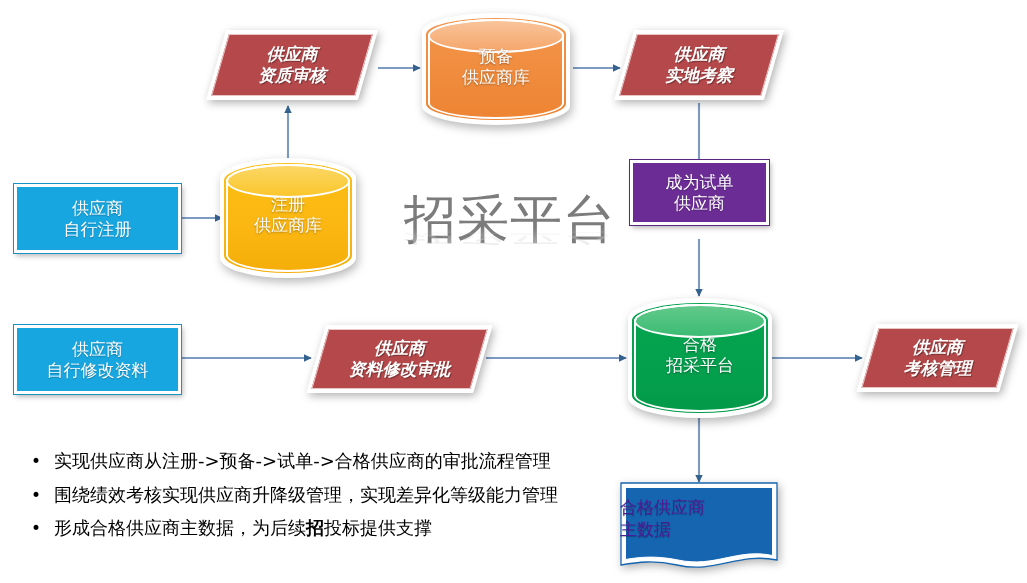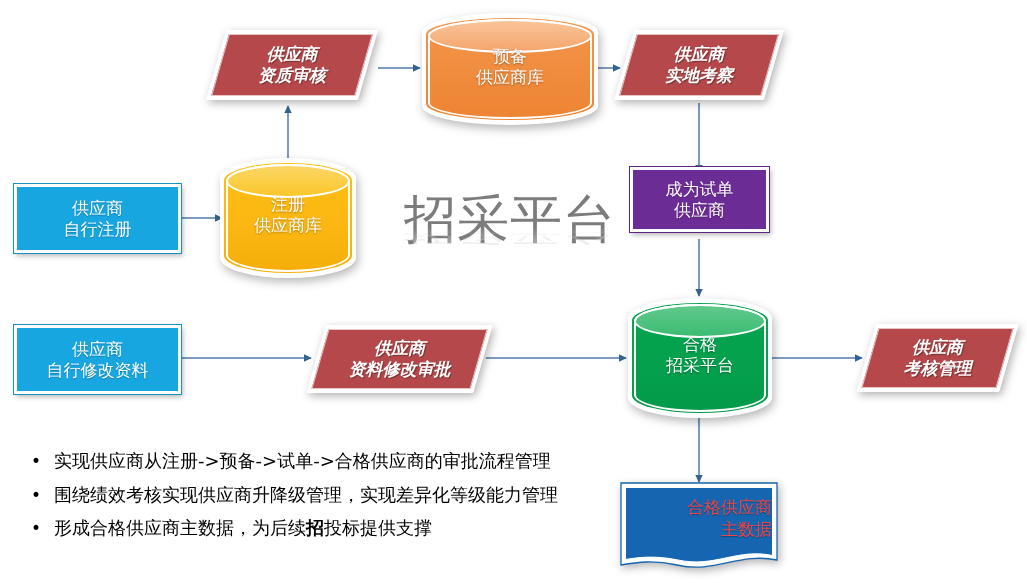--- a/index.html
+++ b/index.html
@@ -141,22 +141,22 @@
   
   .banner {
     position: absolute;
     z-index: 5;
     filter: drop-shadow(2px 3px 4px rgba(0,0,0,.30));
   }
   .banner svg { display: block; overflow: visible; }
   .banner .banner-label {
     position: absolute;
     left: 0; right: 6px; top: 14px;
-    text-align: right;
-    color: #ef4444;
+    text-align: left;
+    color: #4c1d95;
     font-size: 17px;
     font-weight: 500;
     line-height: 1.3;
     white-space: pre-line;
     text-shadow: 0 1px 1px rgba(0,0,0,.3);
     z-index: 2;
   }
 
   
   .connectors {
@@ -259,21 +259,21 @@
     </g>
   </svg>
 
   <div class="para-wrap" style="left:216px; top:30px; width:152px; height:70px;">
     <div class="para-outer"></div>
     <div class="para-inner"></div>
     <div class="para-label">供应商
 资质审核</div>
   </div>
 
-  <div class="cyl orange" style="left:422px; top:13px; width:176px; height:112px;">
+  <div class="cyl orange" style="left:422px; top:13px; width:148px; height:112px;">
     <div class="shell"></div>
     <div class="body"></div>
     <div class="top"></div>
     <div class="cap-line"></div>
     <div class="cyl-label">预备
 供应商库</div>
   </div>
 
   <div class="para-wrap" style="left:624px; top:30px; width:150px; height:70px;">
     <div class="para-outer"></div>
@@ -289,21 +289,21 @@
 
   <div class="cyl yellow" style="left:220px; top:158px; width:136px; height:120px;text-decoration:underline;">
     <div class="shell"></div>
     <div class="body"></div>
     <div class="top"></div>
     <div class="cap-line"></div>
     <div class="cyl-label">注册
 供应商库</div>
   </div>
 
-  <div class="node rect purple" style="left:630px; top:167px; width:139px; height:65px;">
+  <div class="node rect purple" style="left:630px; top:160px; width:139px; height:65px;">
     <span>成为试单
 供应商</span>
   </div>
 
   <div class="node rect blue" style="left:14px; top:325px; width:167px; height:69px;">
     <span>供应商
 自行修改资料</span>
   </div>
 
   <div class="para-wrap" style="left:316px; top:325px; width:167px; height:68px;">

